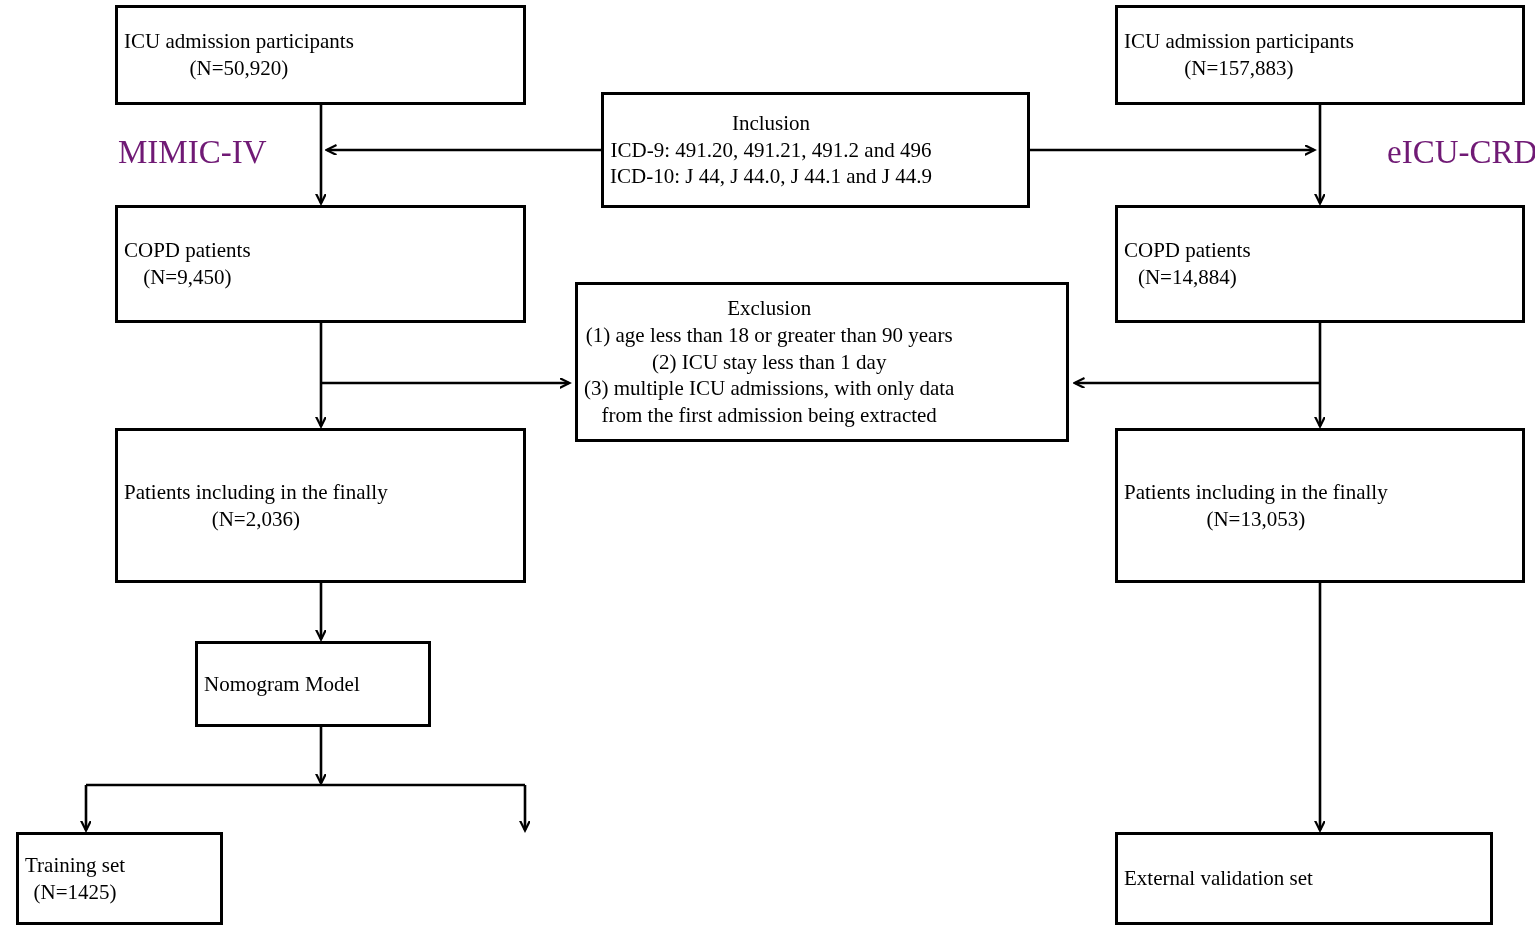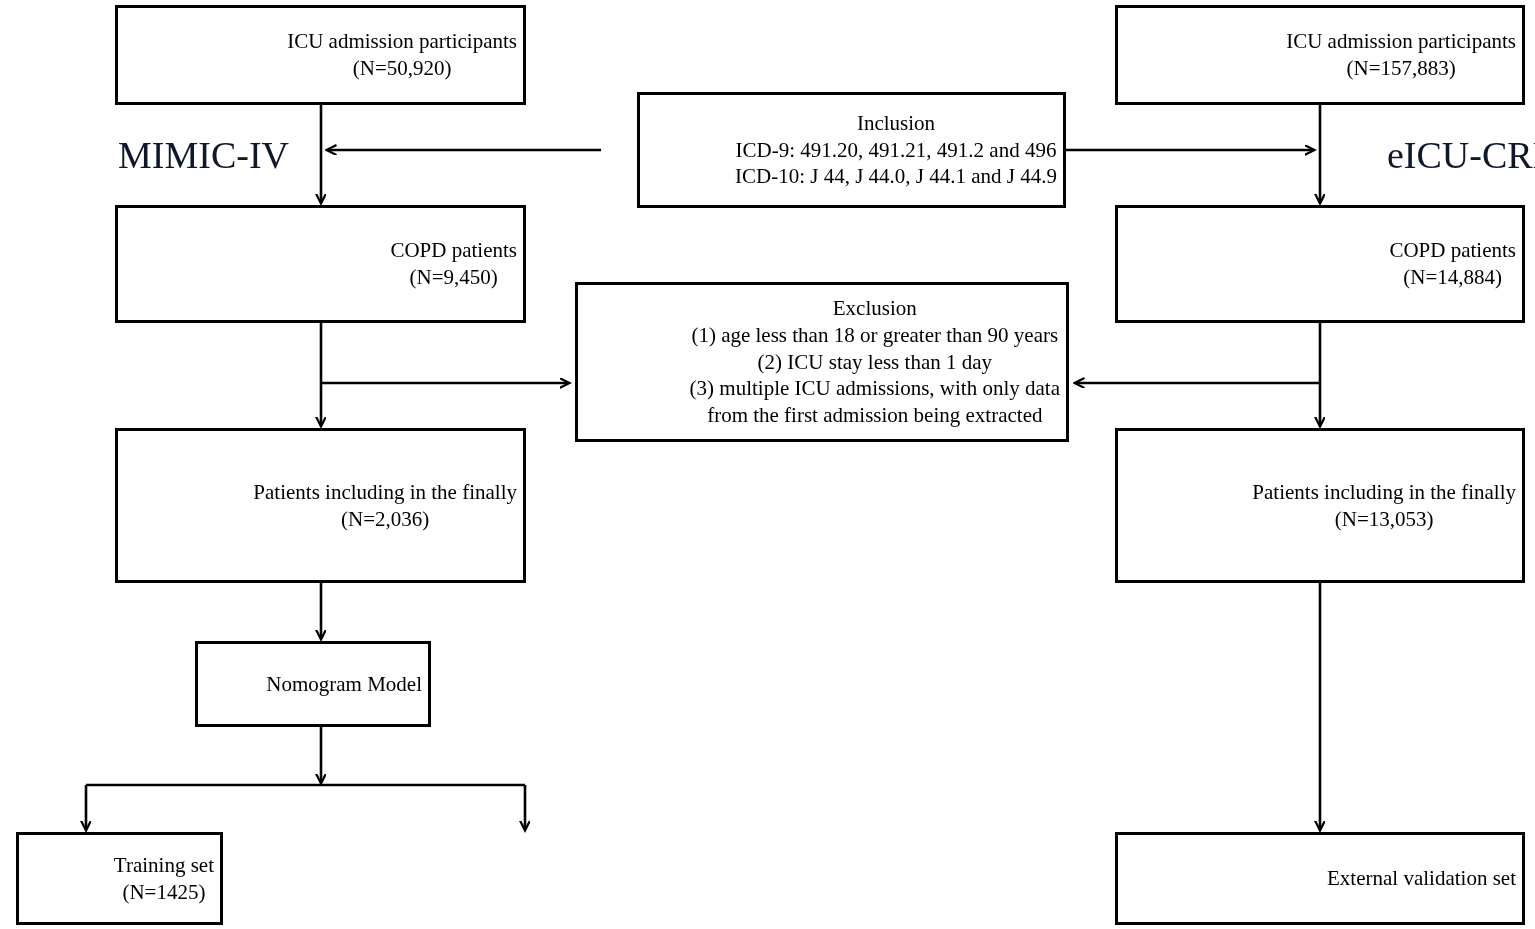--- a/index.html
+++ b/index.html
@@ -1,22 +1,22 @@
 <!DOCTYPE html>
 <html><head>
 <meta charset="utf-8">
 <style>
   html,body{margin:0;padding:0;background:#ffffff;}
   body{font-family:"Liberation Serif","DejaVu Serif",serif;}
   #canvas{position:relative;width:1535px;height:929px;background:#ffffff;overflow:hidden;}
   #edges{position:absolute;left:0;top:0;width:1535px;height:929px;}
   .node{position:absolute;box-sizing:border-box;border:3px solid #000000;background:#ffffff;
-        display:flex;align-items:center;justify-content:flex-end;text-align:center;}
+        display:flex;align-items:center;justify-content:flex-start;text-align:center;}
   .node .txt{font-size:21px;line-height:1.28;color:#000000;white-space:pre-line;padding:0 6px;}
-  .freelabel{position:absolute;color:#0f172a;font-size:38px;line-height:1;white-space:nowrap;}
+  .freelabel{position:absolute;color:#701a75;font-size:33px;line-height:1;white-space:nowrap;}
 </style>
 </head>
 <body>
 
 <div id="canvas">
 
   <svg id="edges" viewBox="0 0 1535 929" xmlns="http://www.w3.org/2000/svg">
     <defs>
       <marker id="ah" markerWidth="12" markerHeight="12" refX="9.5" refY="5" orient="auto" markerUnits="userSpaceOnUse">
         <path d="M0,0 L10,5 L0,10" fill="none" stroke="#000" stroke-width="2.2"></path>
@@ -71,21 +71,21 @@
   <div class="node" style="left:195px;top:641px;width:236px;height:86px;">
     <span class="txt">Nomogram Model</span>
   </div>
 
   <div class="node" style="left:16px;top:832px;width:207px;height:93px;">
     <span class="txt">Training set
 (N=1425)</span>
   </div>
 
 
-  <div class="node" style="left:601px;top:92px;width:429px;height:116px;margin-left:36px;">
+  <div class="node" style="left:601px;top:92px;width:429px;height:116px;">
     <span class="txt">Inclusion
 ICD-9: 491.20, 491.21, 491.2 and 496
 ICD-10: J 44, J 44.0, J 44.1 and J 44.9</span>
   </div>
 
   <div class="node" style="left:575px;top:282px;width:494px;height:160px;">
     <span class="txt">Exclusion
 (1) age less than 18 or greater than 90 years
 (2) ICU stay less than 1 day
 (3) multiple ICU admissions, with only data
@@ -102,17 +102,17 @@
   <div class="node" style="left:1115px;top:205px;width:410px;height:118px;">
     <span class="txt">COPD patients
 (N=14,884)</span>
   </div>
 
   <div class="node" style="left:1115px;top:428px;width:410px;height:155px;">
     <span class="txt">Patients including in the finally
 (N=13,053)</span>
   </div>
 
-  <div class="node" style="left:1115px;top:832px;width:410px;height:93px;">
+  <div class="node" style="left:1115px;top:832px;width:378px;height:93px;">
     <span class="txt">External validation set</span>
   </div>
 
 </div>
 
 </body></html>

